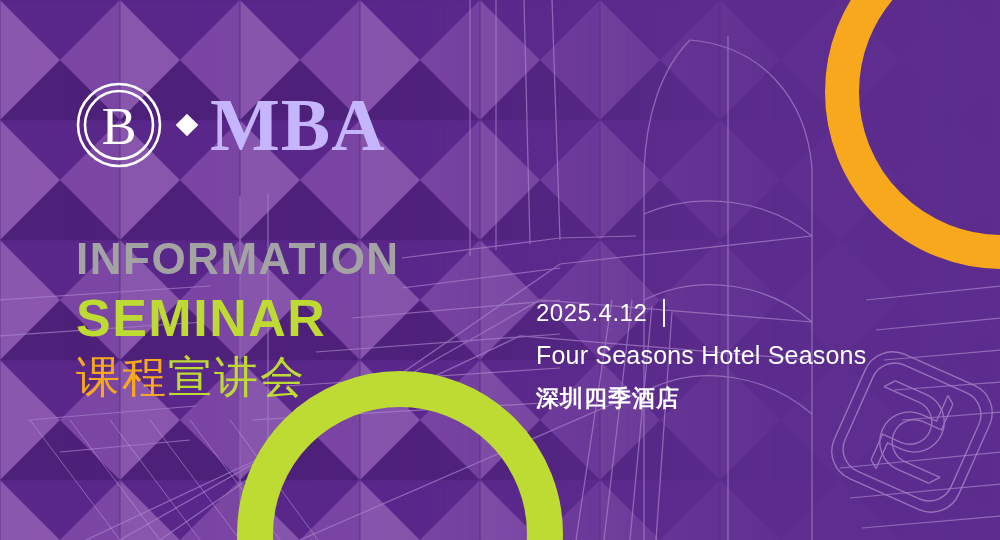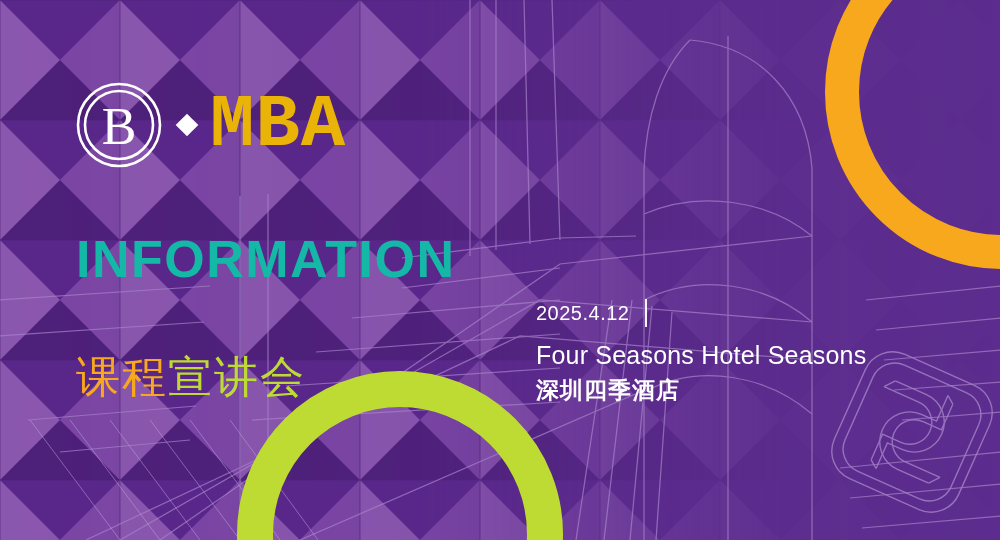--- a/index.html
+++ b/index.html
@@ -11,65 +11,65 @@
   .layer{position:absolute;inset:0;}
   .layer svg{display:block;width:1000px;height:540px;}
 
   
   #content{position:absolute;left:0;top:0;width:520px;height:540px;}
 
   #logo-row{position:absolute;left:76px;top:82px;display:flex;align-items:center;height:86px;}
   #logo-mark{width:86px;height:86px;flex:0 0 86px;}
   #logo-diamond{width:26px;height:26px;margin:0 8px 0 12px;flex:0 0 26px;}
   #logo-word{
-    color:#eab308;font-family:Liberation Mono, monospace;font-weight:700;
+    color:#c4b5fd;font-family:Liberation Serif, serif;font-weight:700;
     font-size:74px;line-height:74px;letter-spacing:1px;margin-left:2px;
     white-space:nowrap;
   }
 
   #cn-degree{
     position:absolute;left:76px;top:176px;color:#ffffff;
     font-size:38px;line-height:44px;font-weight:700;letter-spacing:7px;
     white-space:nowrap;
   }
 
   #line-information{
-    position:absolute;left:76px;top:229px;color:#14b8a6;
-    font-size:52px;line-height:60px;font-weight:700;letter-spacing:1.5px;
+    position:absolute;left:76px;top:229px;color:#a3a3a3;
+    font-size:44px;line-height:60px;font-weight:700;letter-spacing:1.5px;
     white-space:nowrap;
   }
   #line-seminar{
     position:absolute;left:76px;top:288px;color:#bddb33;
     font-size:52px;line-height:60px;font-weight:700;letter-spacing:1.5px;
     white-space:nowrap;
   }
   #line-cn-event{
     position:absolute;left:76px;top:350px;
     font-size:44px;line-height:54px;font-weight:400;letter-spacing:2px;
     white-space:nowrap;
   }
   #line-cn-event .part-a{color:#f8a81c;}
   #line-cn-event .part-b{color:#bddb33;}
 
   
   #info{position:absolute;left:536px;top:296px;width:420px;color:#fff;}
   #info-datetime{
-    display:flex;align-items:center;font-size:20px;line-height:34px;
+    display:flex;align-items:center;font-size:24px;line-height:34px;
     font-weight:400;letter-spacing:0.5px;white-space:nowrap;
   }
   #info-sep{
     display:inline-block;width:2px;height:28px;background:#ffffff;
     margin:0 16px;opacity:.95;
   }
   #info-venue-en{
     margin-top:10px;font-size:25px;line-height:31px;font-weight:400;
     letter-spacing:0.2px;white-space:nowrap;
   }
   #info-venue-cn{
-    margin-top:4px;font-size:23px;line-height:30px;font-weight:700;
+    margin-top:12px;font-size:23px;line-height:30px;font-weight:700;
     letter-spacing:1px;white-space:nowrap;
   }
 </style>
 </head>
 <body>
 
 <div id="poster">
 
   <div class="layer">
     <svg viewBox="0 0 1000 540" preserveAspectRatio="none" aria-hidden="true">
@@ -188,20 +188,21 @@
 
       <svg id="logo-diamond" viewBox="0 0 26 26" aria-hidden="true">
         <rect x="5" y="5" width="16" height="16" fill="#ffffff" transform="rotate(45 13 13)"></rect>
       </svg>
 
       <div id="logo-word">MBA</div>
     </div>
 
 
     <div id="line-information">INFORMATION</div>
+    <div id="line-seminar">SEMINAR</div>
 
     <div id="line-cn-event">
       <span class="part-a">课程</span><span class="part-b">宣讲会</span>
     </div>
   </div>
 
   <div id="info">
     <div id="info-datetime">
       <span>2025.4.12</span>
       <span id="info-sep"></span>

